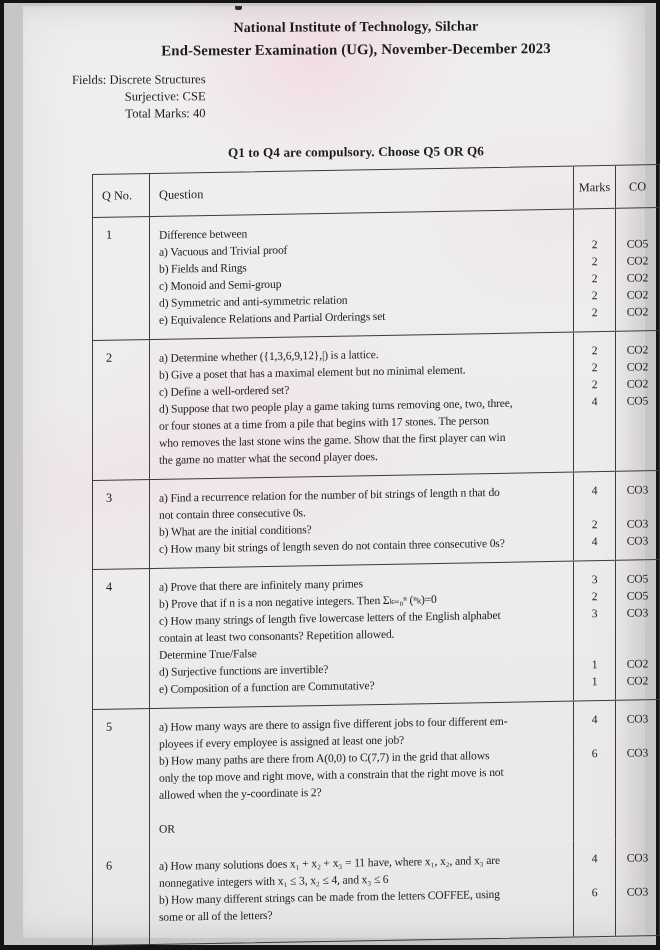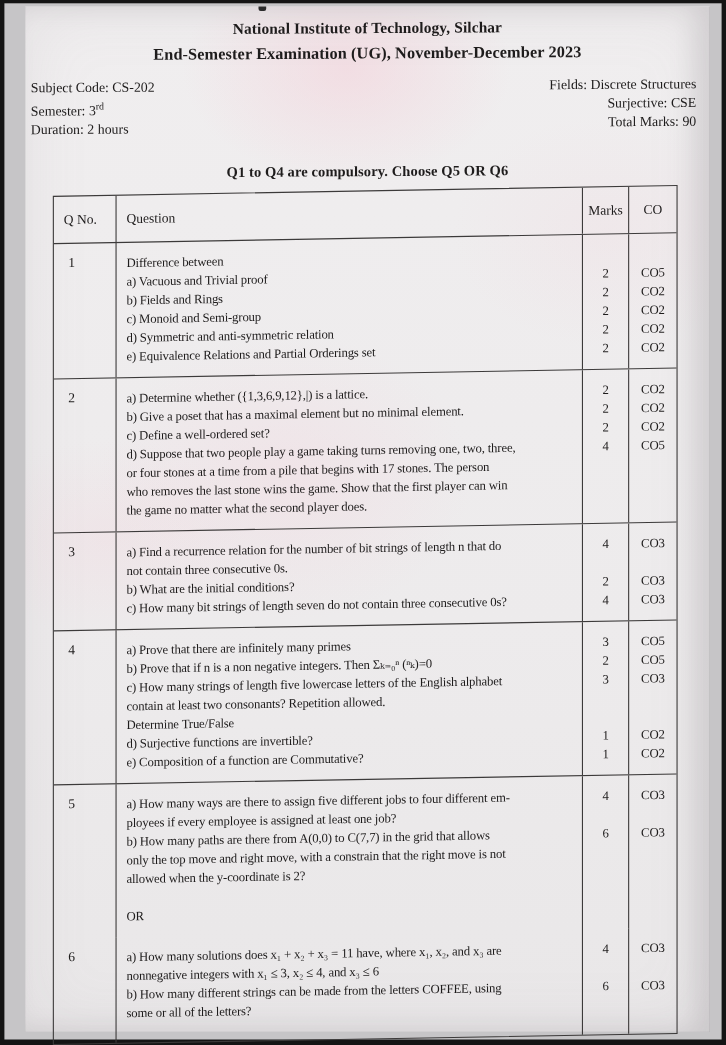--- a/index.html
+++ b/index.html
@@ -23,20 +23,21 @@
     position:relative;
     width:100%;height:100%;box-sizing:border-box;
     background:
       radial-gradient(230px 160px at 47% 6%, rgba(244,205,215,.50), transparent 65%),
       radial-gradient(260px 200px at 38% 46%, rgba(244,210,220,.33), transparent 65%),
       radial-gradient(180px 130px at 12% 52%, rgba(242,212,220,.30), transparent 70%),
       radial-gradient(200px 150px at 85% 22%, rgba(240,215,222,.25), transparent 70%),
       linear-gradient(180deg,#f0eeef 0%,#edebec 60%,#e9e7e8 100%);
     box-shadow: inset -14px 0 22px rgba(110,105,110,.18), inset 0 0 60px rgba(150,140,145,.12);
     padding-top:15px;
+    padding-left:44px;
   }
   .scan-mark{
     position:absolute;top:0;left:212px;width:7px;height:4px;
     background:#2b2b2b;border-radius:0 0 2px 2px;
   }
   .header{transform:skewY(-0.35deg);transform-origin:0 0;}
   .title1{
     text-align:center;font-weight:bold;font-size:14px;letter-spacing:.1px;
   }
   .title2{
@@ -85,29 +86,24 @@
 
 <div class="frame">
   <div class="mat">
     <div class="paper">
       <div class="scan-mark"></div>
 
       <div class="header">
         <div class="title1">National Institute of Technology, Silchar</div>
         <div class="title2">End-Semester Examination (UG), November-December 2023</div>
         <div class="meta">
-          <div class="meta-col meta-left">
-              <div class="meta-line">Subject Code: CS-202</div>
-              <div class="meta-line">Semester: 3<sup>rd</sup></div>
-              <div class="meta-line">Duration: 2 hours</div>
-            </div>
           <div class="meta-col meta-right">
               <div class="meta-line">Fields: Discrete Structures</div>
               <div class="meta-line">Surjective: CSE</div>
-              <div class="meta-line">Total Marks: 90</div>
+              <div class="meta-line">Total Marks: 40</div>
             </div>
         </div>
         <div class="instruction">Q1 to Q4 are compulsory.  Choose Q5 OR Q6</div>
       </div>
 
       <div class="qtable">
         <div class="thead">
           <div class="hcell pad-l">Q No.</div>
           <div class="hcell pad-l">Question</div>
           <div class="hcell c">Marks</div>

